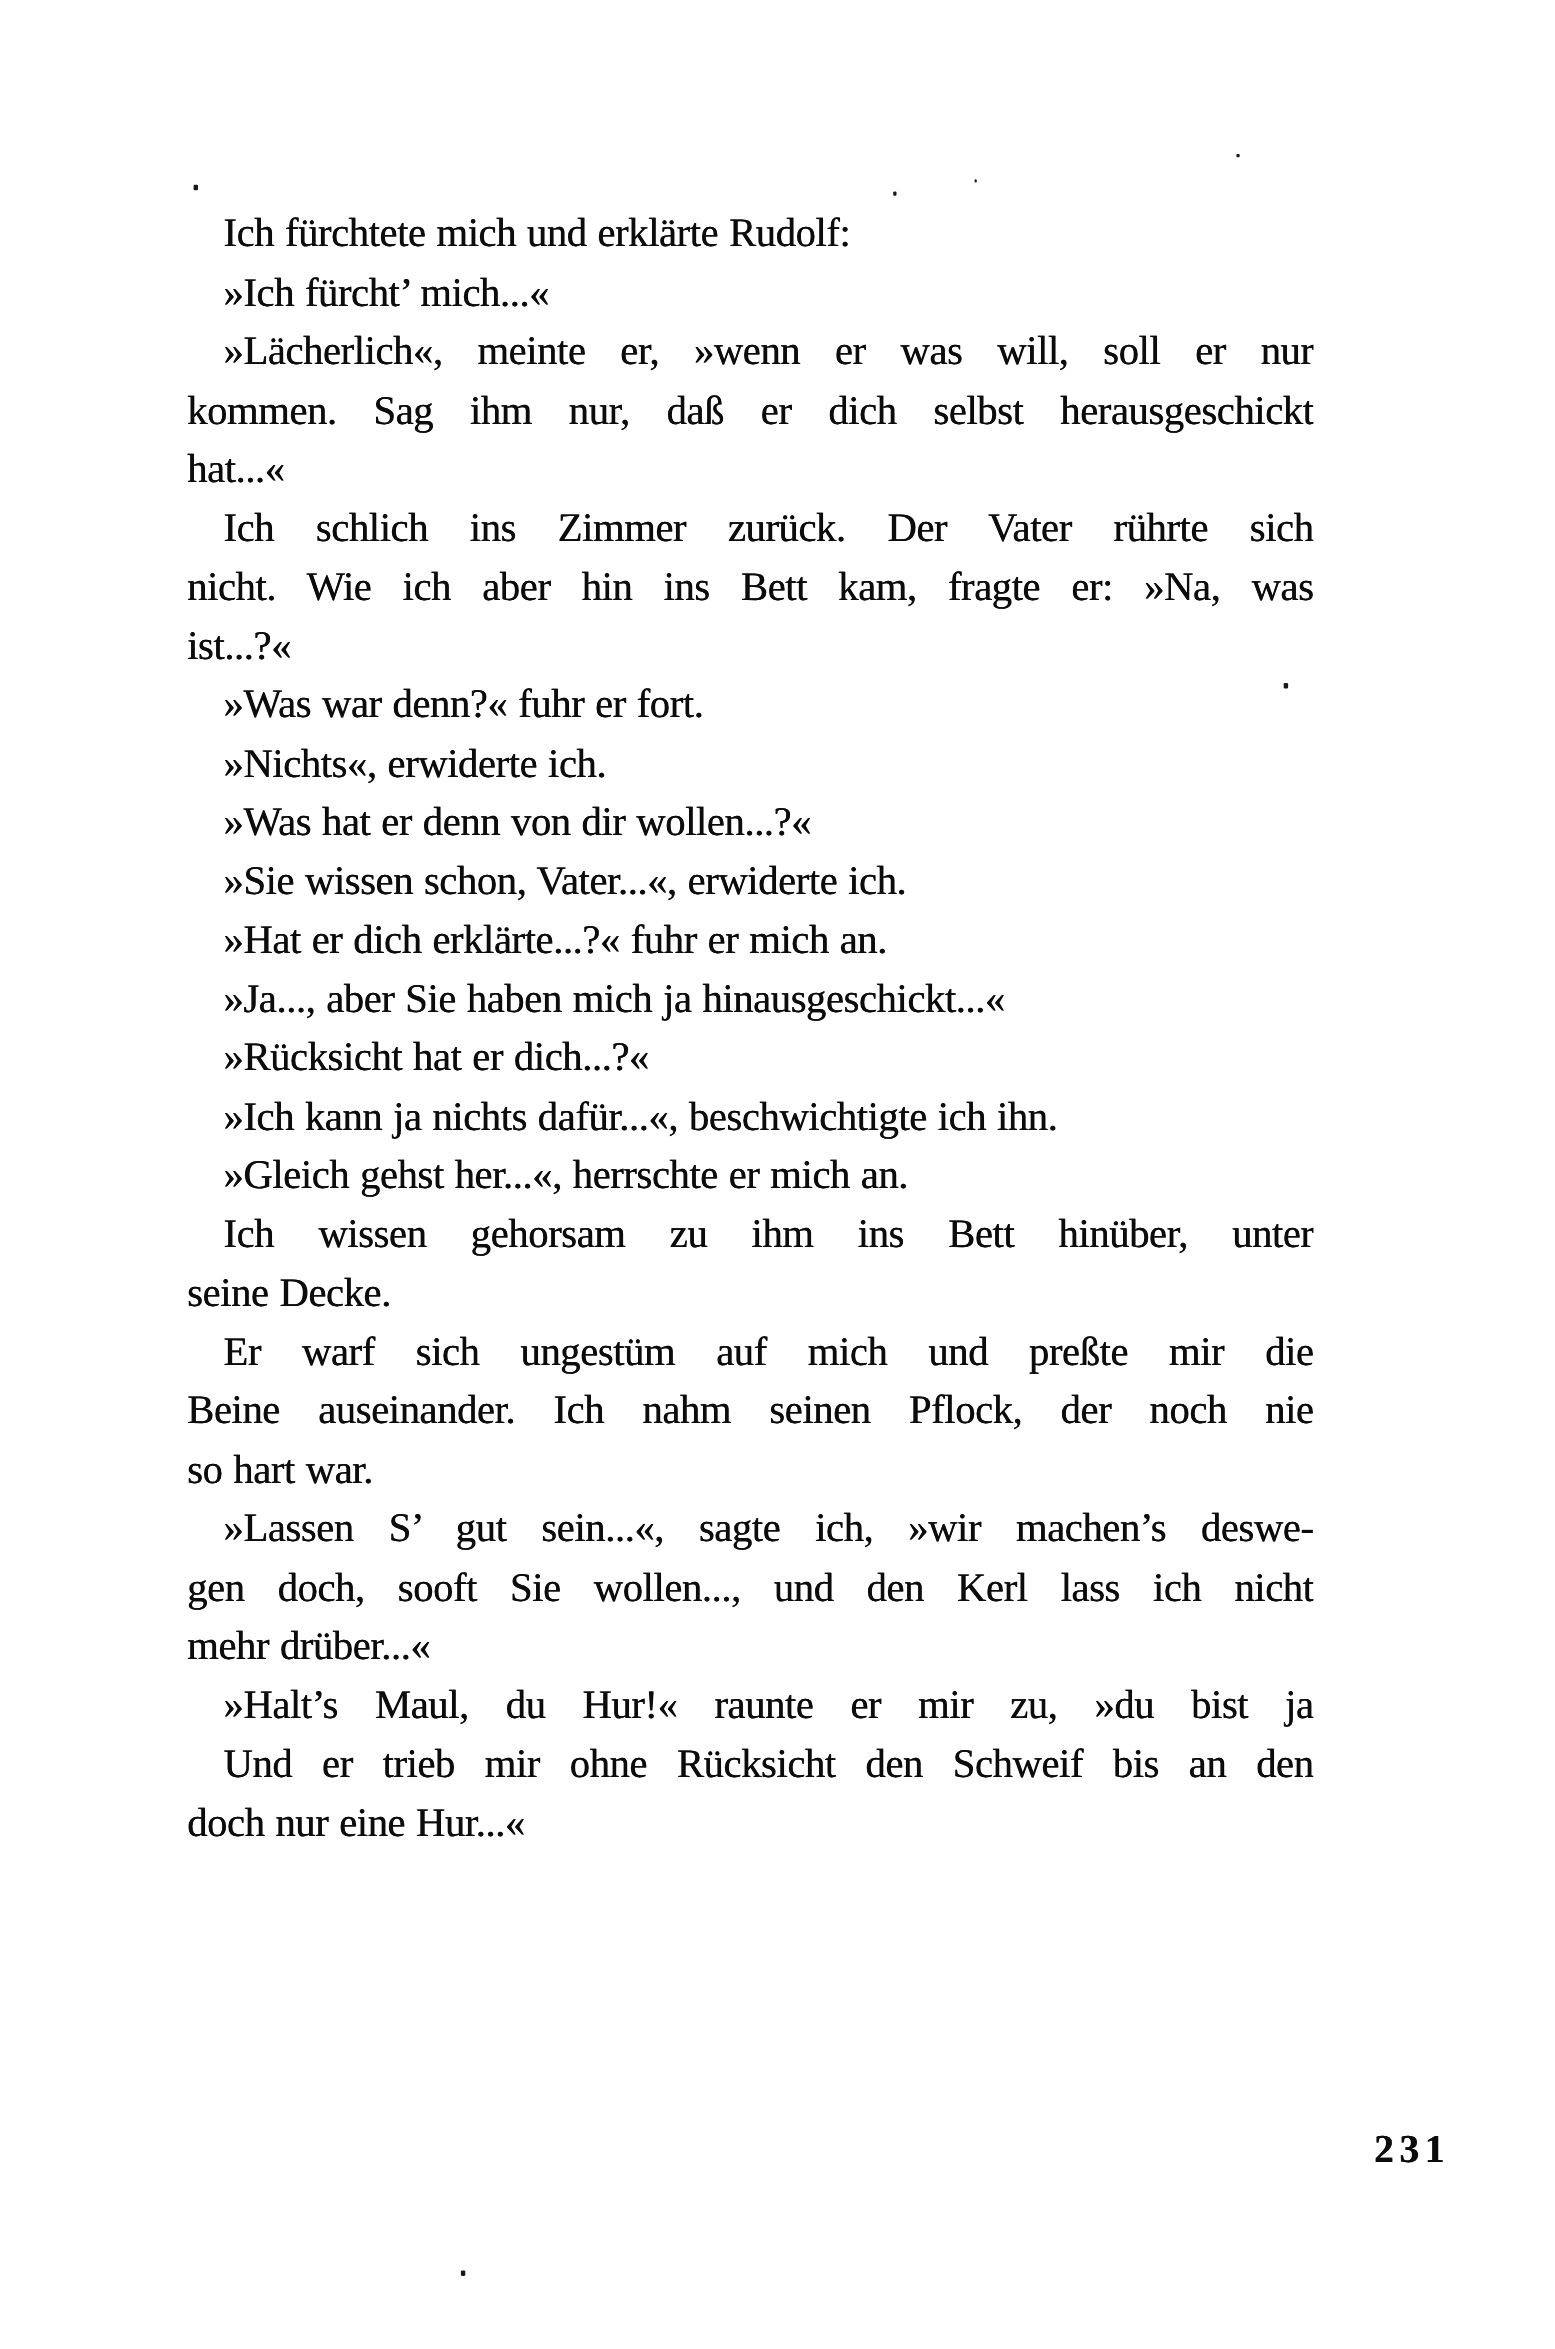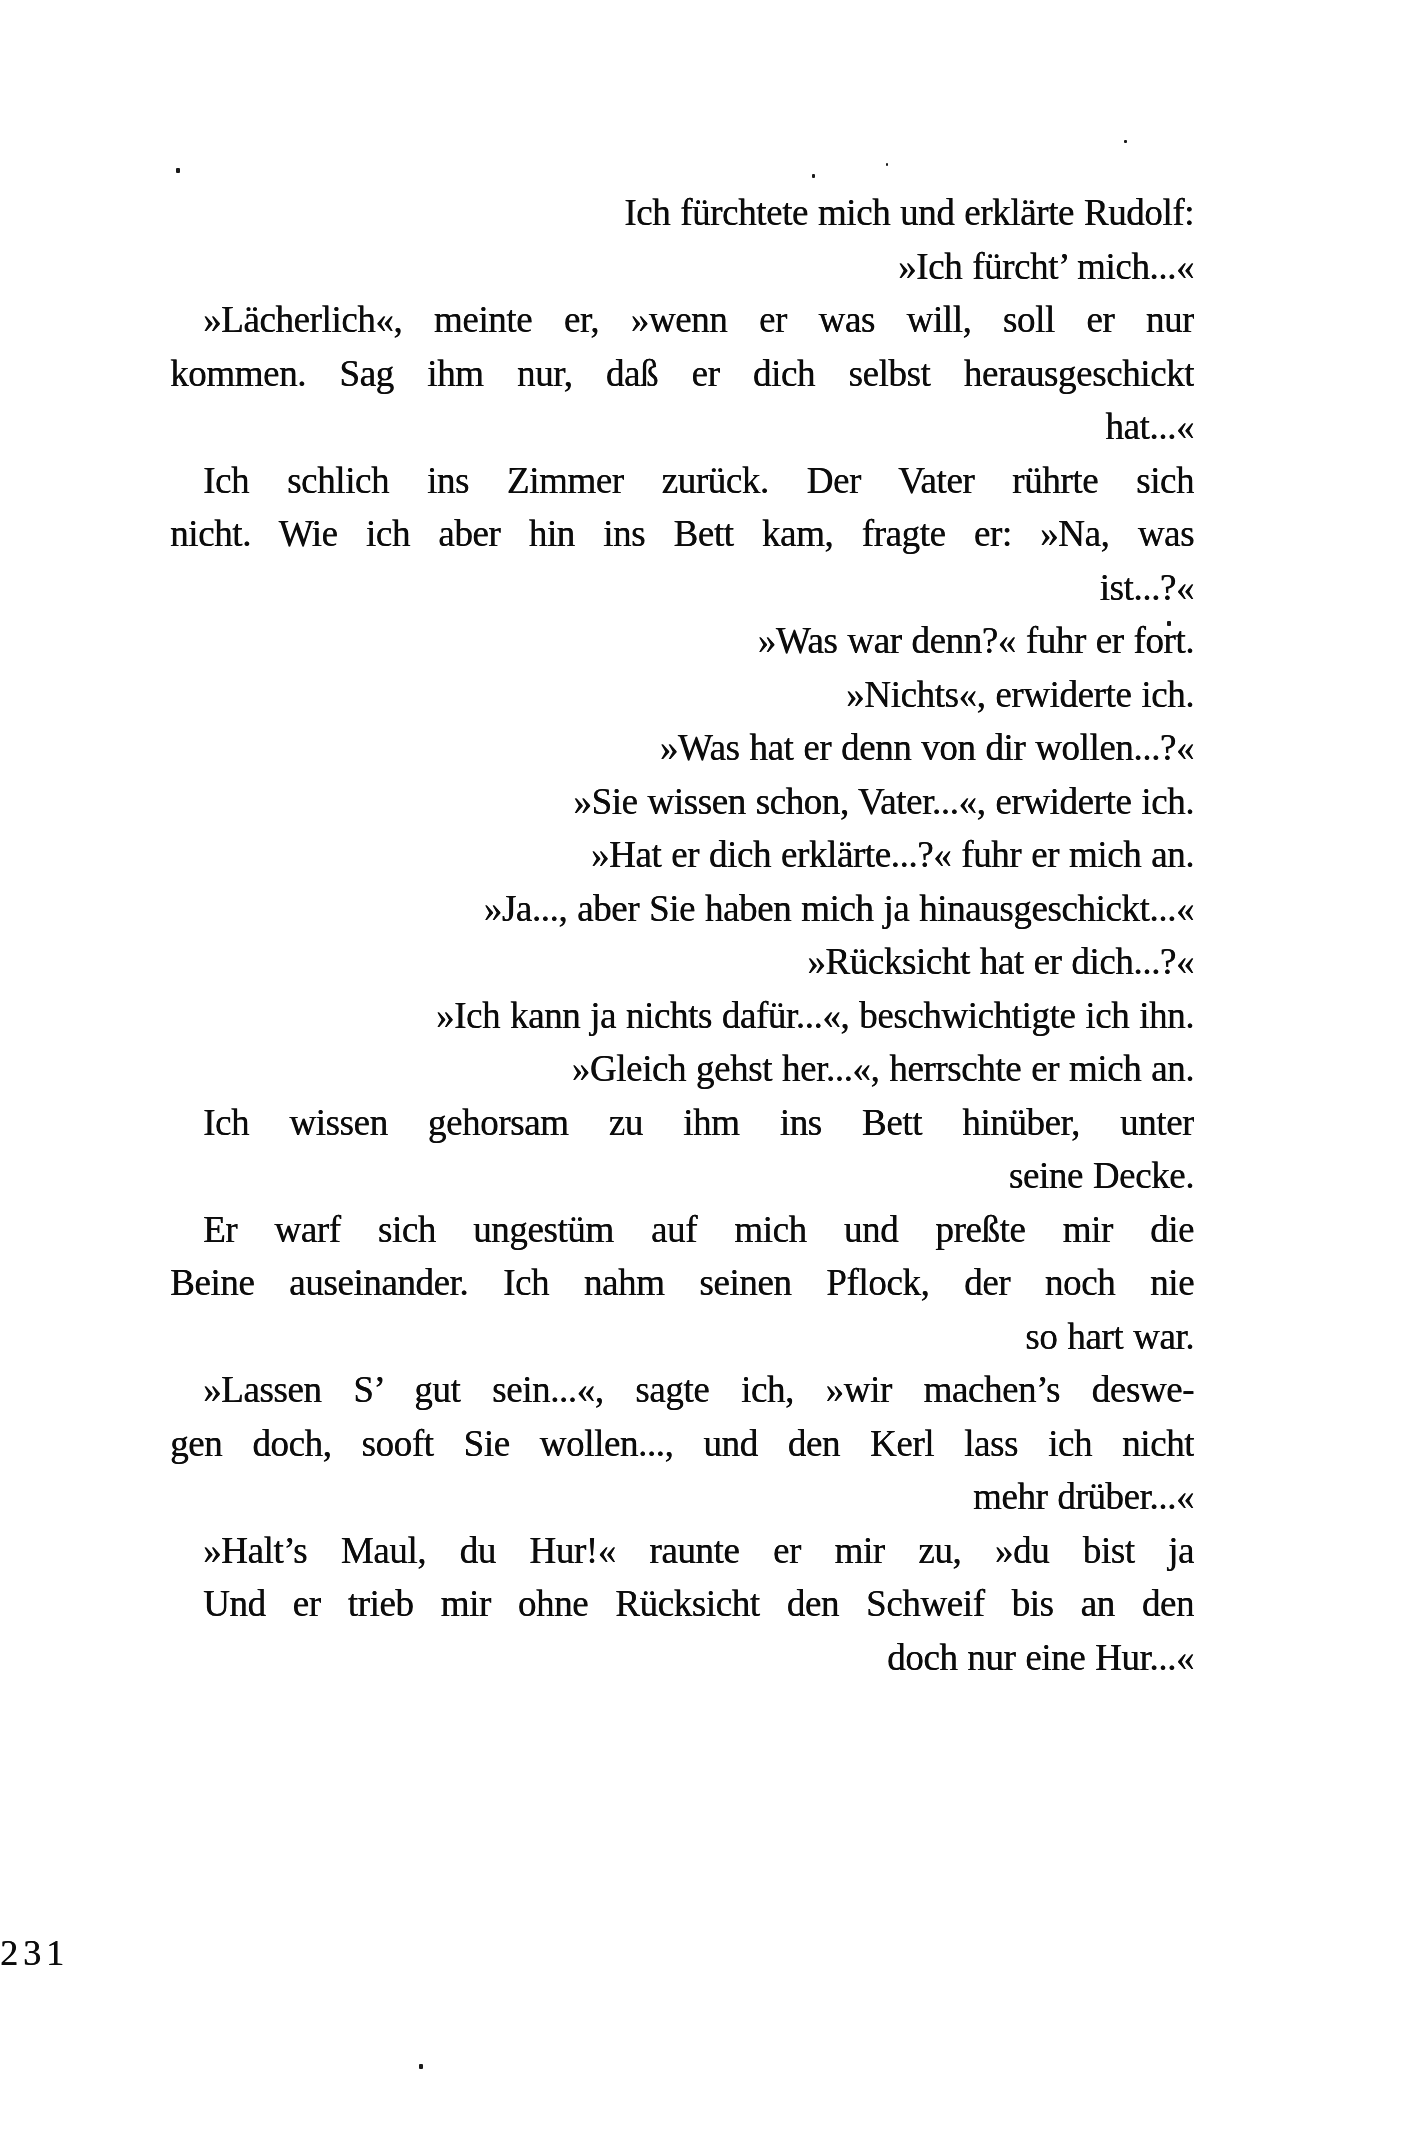--- a/index.html
+++ b/index.html
@@ -23,39 +23,40 @@
     width: 1024px;
     font-size: 37px;
     letter-spacing: -0.4px;
     word-spacing: 1px;
     text-shadow: 0.4px 0 0 currentColor;
   }
   .line {
     line-height: 53.5px;
     height: 53.5px;
     overflow: hidden;
-    text-align: right;
+    text-align: left;
     white-space: normal;
   }
   .line.full {
     text-align: justify;
     text-align-last: justify;
   }
   .line.first {
     text-indent: 33px;
   }
   .page-number {
     position: absolute;
     top: 1932px;
     left: 0;
     width: 1318px;
-    text-align: left;
+    text-align: right;
     font-size: 36px;
     letter-spacing: 5px;
     text-shadow: 0.4px 0 0 currentColor;
+    font-weight: bold;
   }
   .speck {
     position: absolute;
     background: #1a1a1a;
     border-radius: 1px;
   }
 </style>
 </head>
 <body>
 

